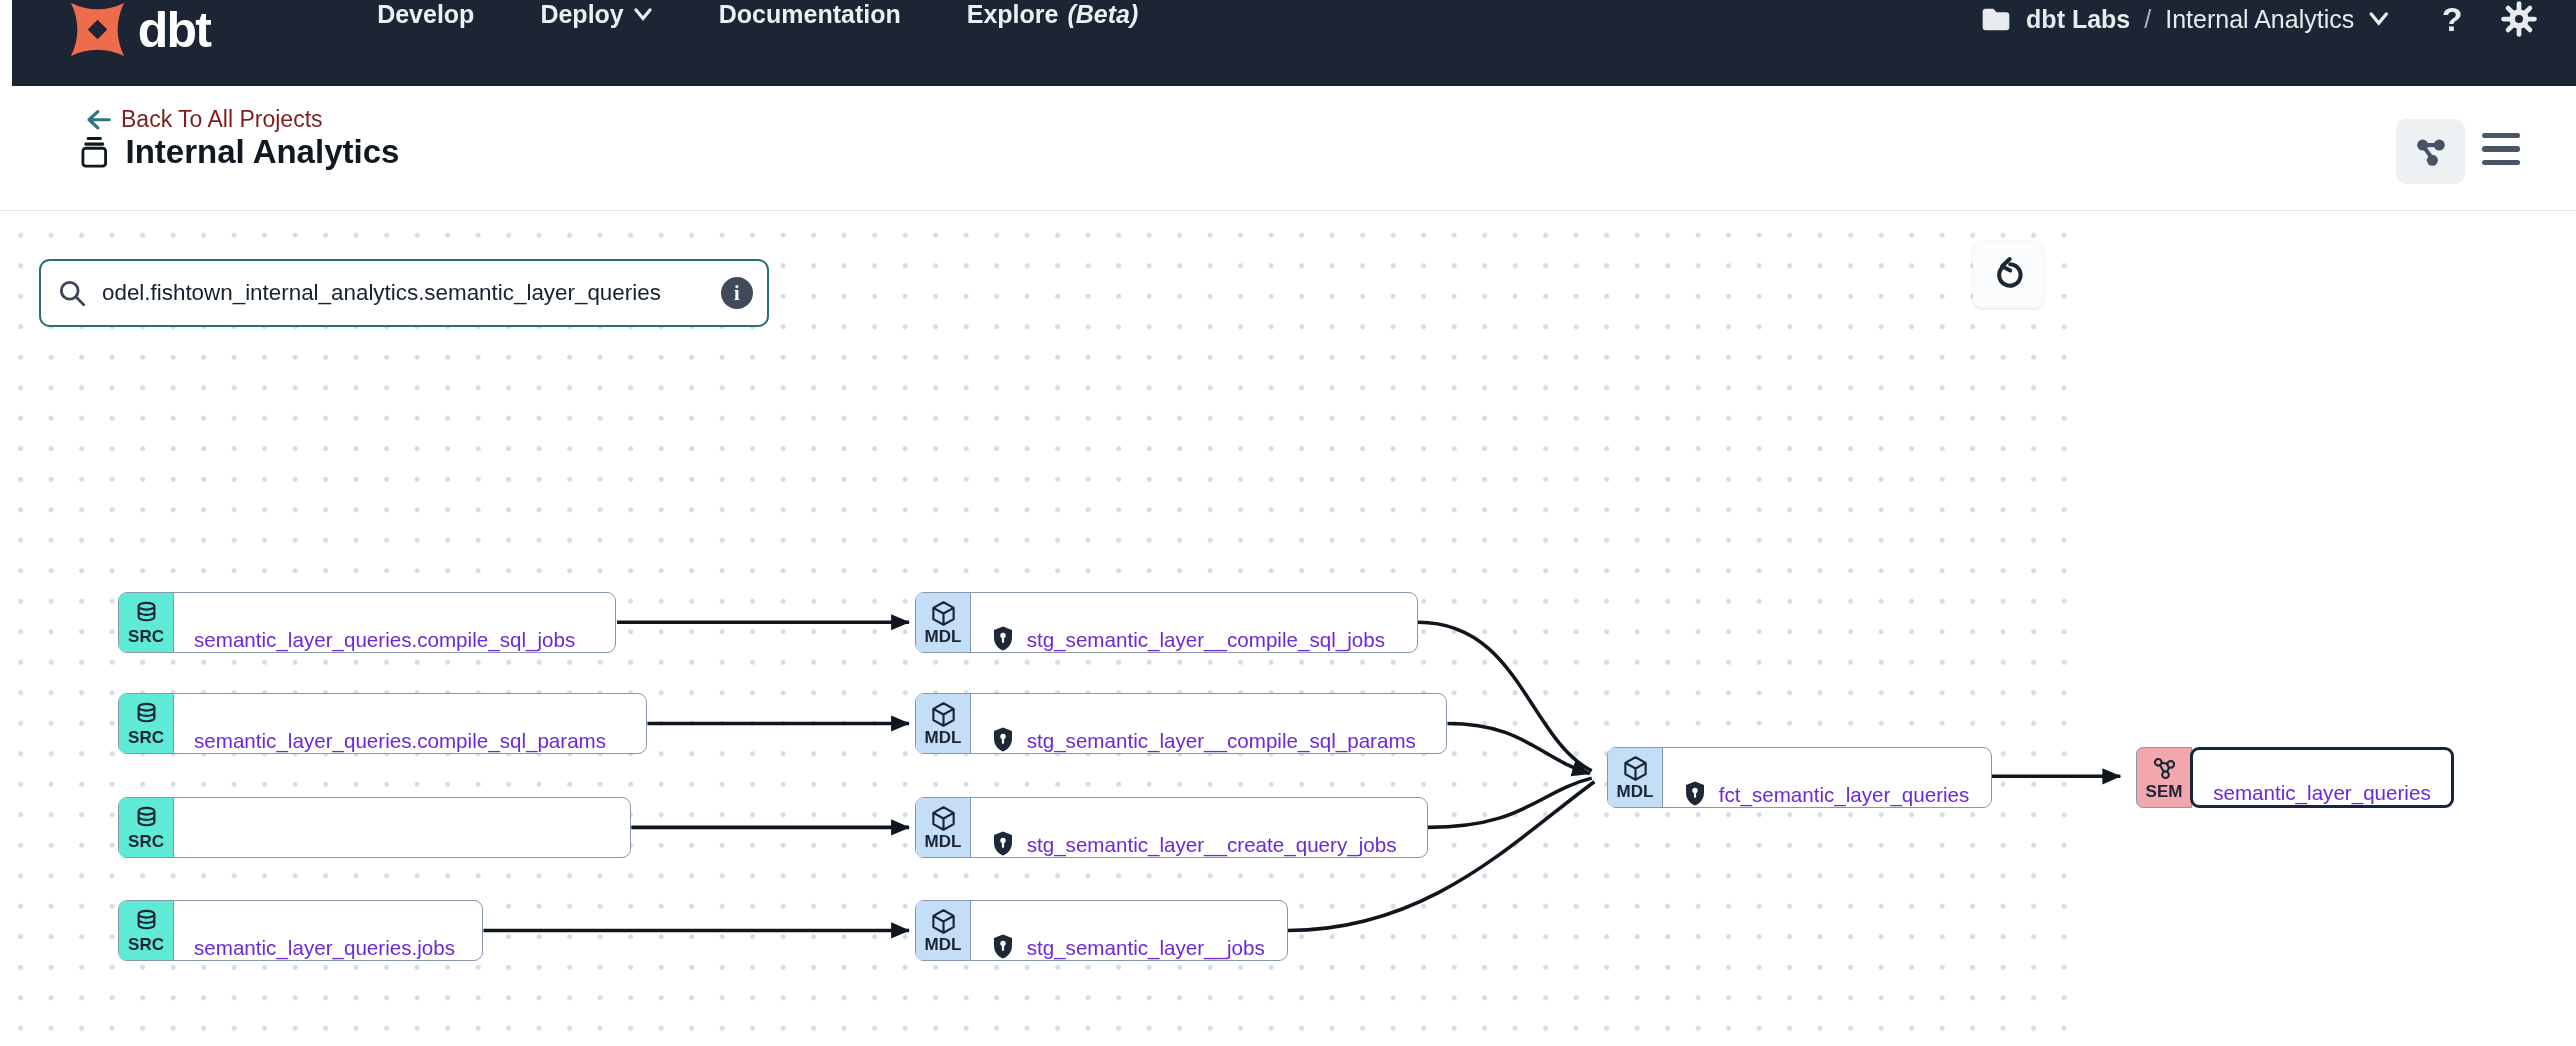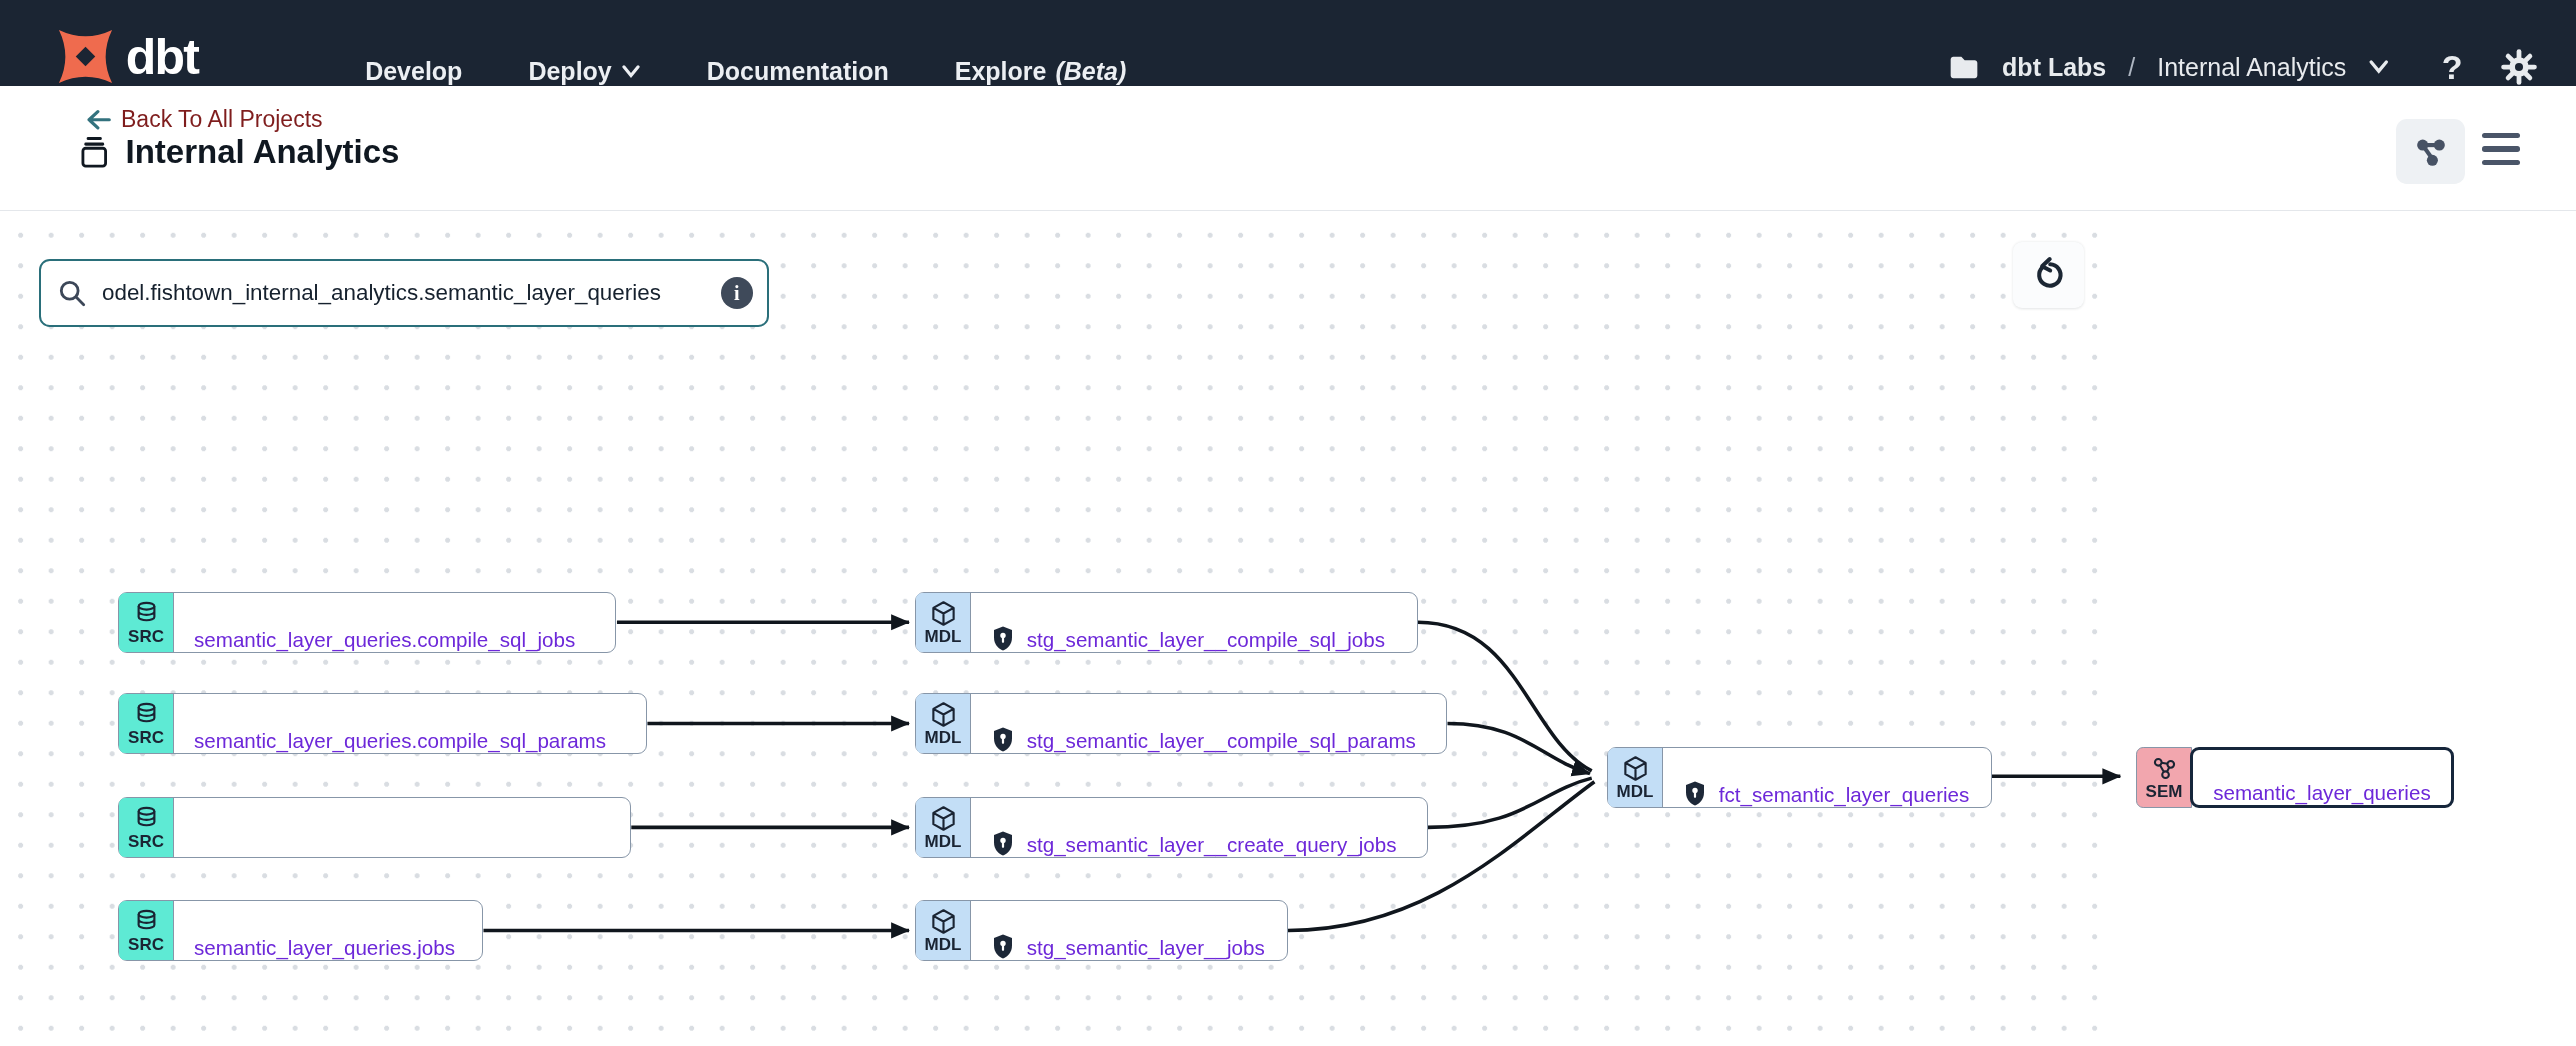--- a/index.html
+++ b/index.html
@@ -1,43 +1,43 @@
 <!DOCTYPE html>
 <html style="font-size:14.3px"><head>
 <meta charset="utf-8">
 <style>
   html,body{margin:0;padding:0;background:#fff;font-family:"Liberation Sans",sans-serif;}
   .page{position:relative;width:2576px;height:1047px;overflow:hidden;background:#fff;}
 
   
-  .navbar{position:relative;display:flex;align-items:flex-end;height:86px;background:#1b2533;padding:0 38px 0 56px;box-sizing:border-box;}
+  .navbar{position:relative;display:flex;align-items:flex-start;height:86px;background:#1b2533;padding:0 38px 0 56px;box-sizing:border-box;margin-left:12px;}
   .logo{display:flex;align-items:center;gap:10.8px;cursor:pointer;}
   .logo-word{color:#fff;font-size:50px;font-weight:800;letter-spacing:-1.8px;line-height:1;}
   .nav-menu{display:flex;align-items:center;gap:66px;margin-left:167px;}
   .nav-item{display:flex;align-items:center;gap:9px;color:#eceff3;font-size:25px;font-weight:700;cursor:pointer;white-space:nowrap;}
   .nav-item .beta{font-style:italic;font-weight:700;}
   .nav-right{display:flex;align-items:center;margin-left:auto;gap:16px;}
-  .acct{display:flex;align-items:center;gap:22px;color:#e8ebee;font-size:25px;white-space:nowrap;cursor:pointer;}
+  .acct{display:flex;align-items:center;gap:14px;color:#e8ebee;font-size:25px;white-space:nowrap;cursor:pointer;}
   .acct .org{font-weight:700;}
   .acct .sep{color:#aeb6c2;font-weight:400;}
   .help{color:#e8ebee;font-size:34px;font-weight:700;margin-left:36px;cursor:pointer;line-height:1;}
   .gearwrap{margin-left:21.5px;cursor:pointer;display:flex;align-items:center;}
 
   
   .header{position:relative;height:125px;background:#fff;border-bottom:1.8px solid #e4e7eb;box-sizing:border-box;}
   .back-link{position:absolute;left:85px;top:20px;display:flex;align-items:center;gap:9px;color:#7f1d1d;font-size:23px;cursor:pointer;}
   .page-title{position:absolute;left:79px;top:47px;display:flex;align-items:center;gap:16px;color:#101821;font-size:33px;font-weight:700;}
   .lineage-btn{position:absolute;right:111px;top:33px;width:69px;height:65px;background:#eef1f4;border-radius:10.8px;display:flex;align-items:center;justify-content:center;cursor:pointer;}
   .menu-btn{position:absolute;right:56px;top:47px;display:flex;flex-direction:column;gap:8px;cursor:pointer;}
   .menu-btn i{display:block;width:38px;height:5.4px;border-radius:2.7px;background:#4a5568;}
 
   
   .canvas{position:relative;width:2068px;height:835px;background:#fff;
     background-image:radial-gradient(circle,#d9dde2 2.3px,transparent 2.4px);
-    background-size:30.5px 30.5px;background-position:5.4px 9px;padding-left:40px;}
+    background-size:30.5px 30.5px;background-position:5.4px 9px;}
   .edges{position:absolute;left:0;top:0;pointer-events:none;}
 
   .search-box{position:absolute;left:39px;top:48px;width:730px;height:68px;background:#fff;border:2.7px solid #2a6f7a;border-radius:10.8px;display:flex;align-items:center;box-sizing:border-box;padding:0 14.3px 0 16px;}
   .search-box input{flex:1;border:none;outline:none;font-family:"Liberation Sans",sans-serif;font-size:22.4px;color:#16212e;margin-left:12.5px;background:transparent;
     text-decoration:underline dotted #e05a52 1.8px;text-underline-offset:6.3px;}
   .info-btn{width:32px;height:32px;border-radius:50%;background:#3f4a5a;color:#fff;display:flex;align-items:center;justify-content:center;font-size:20px;font-weight:700;cursor:pointer;flex:0 0 auto;font-family:"Liberation Serif",serif;}
   .reset-btn{position:absolute;right:24px;top:31px;width:71px;height:66px;background:#fbfcfd;border-radius:9px;box-shadow:0 0.9px 2.7px rgba(20,30,40,.12);display:flex;align-items:center;justify-content:center;cursor:pointer;}
 
   
   .node{position:absolute;height:61px;display:flex;background:#fff;border:1.8px solid #8796a8;border-radius:9px;box-sizing:border-box;cursor:pointer;}

